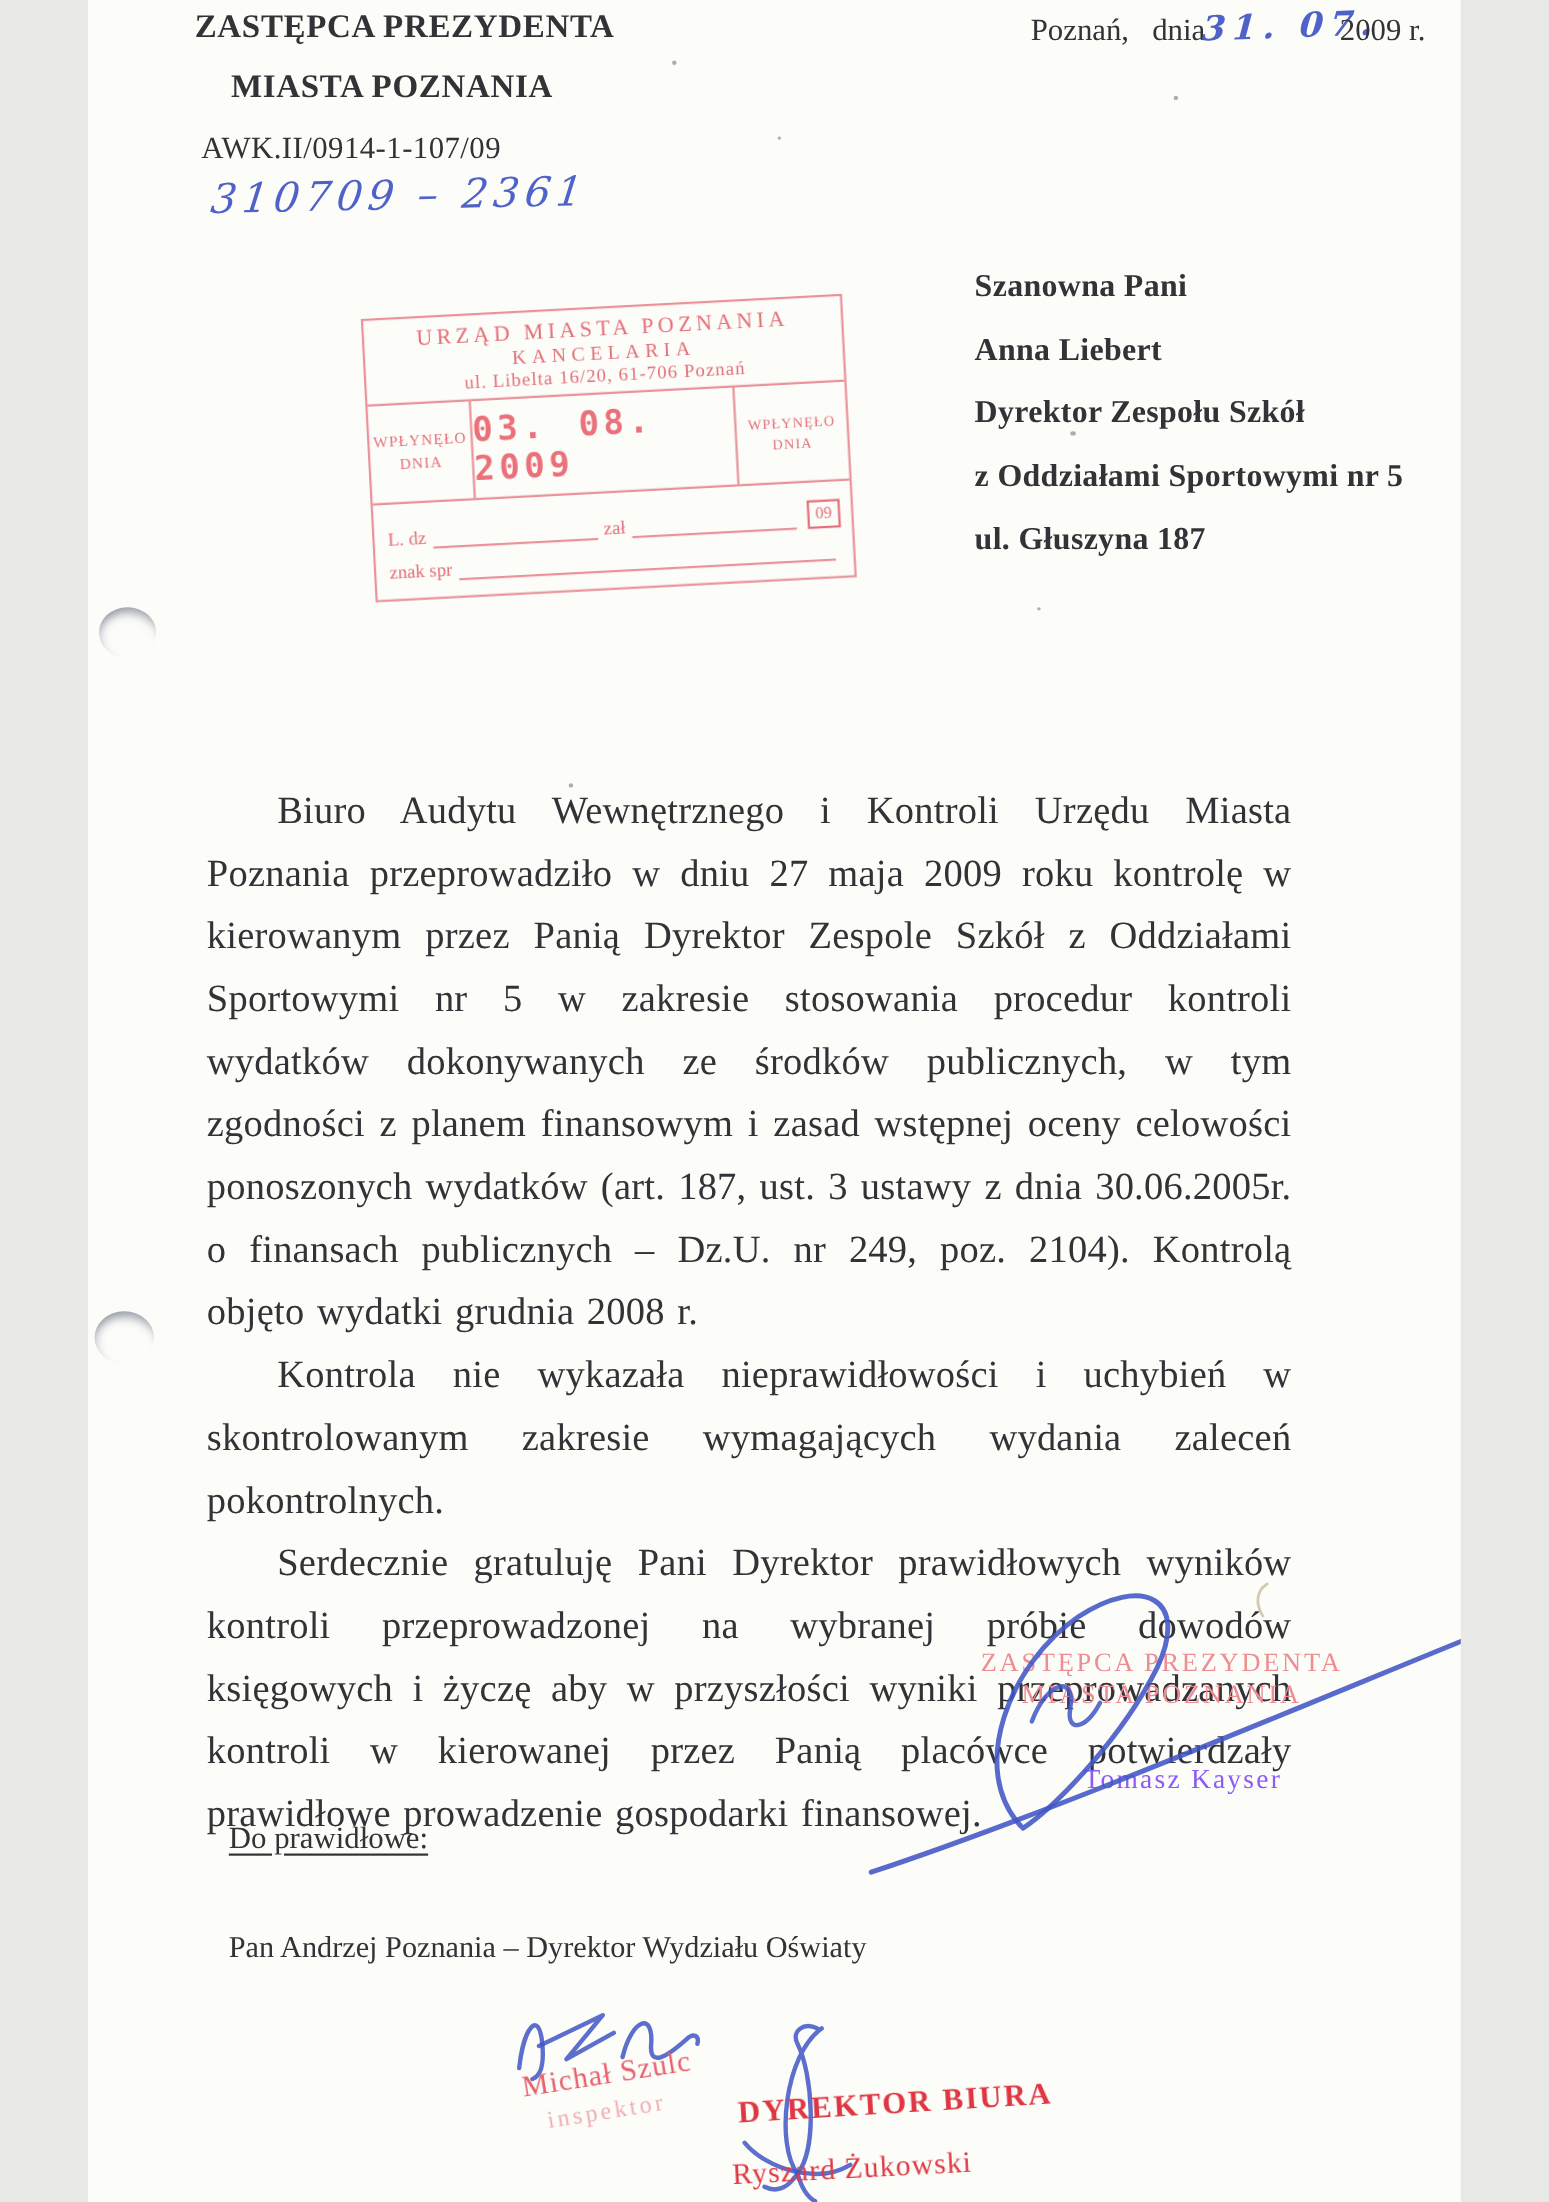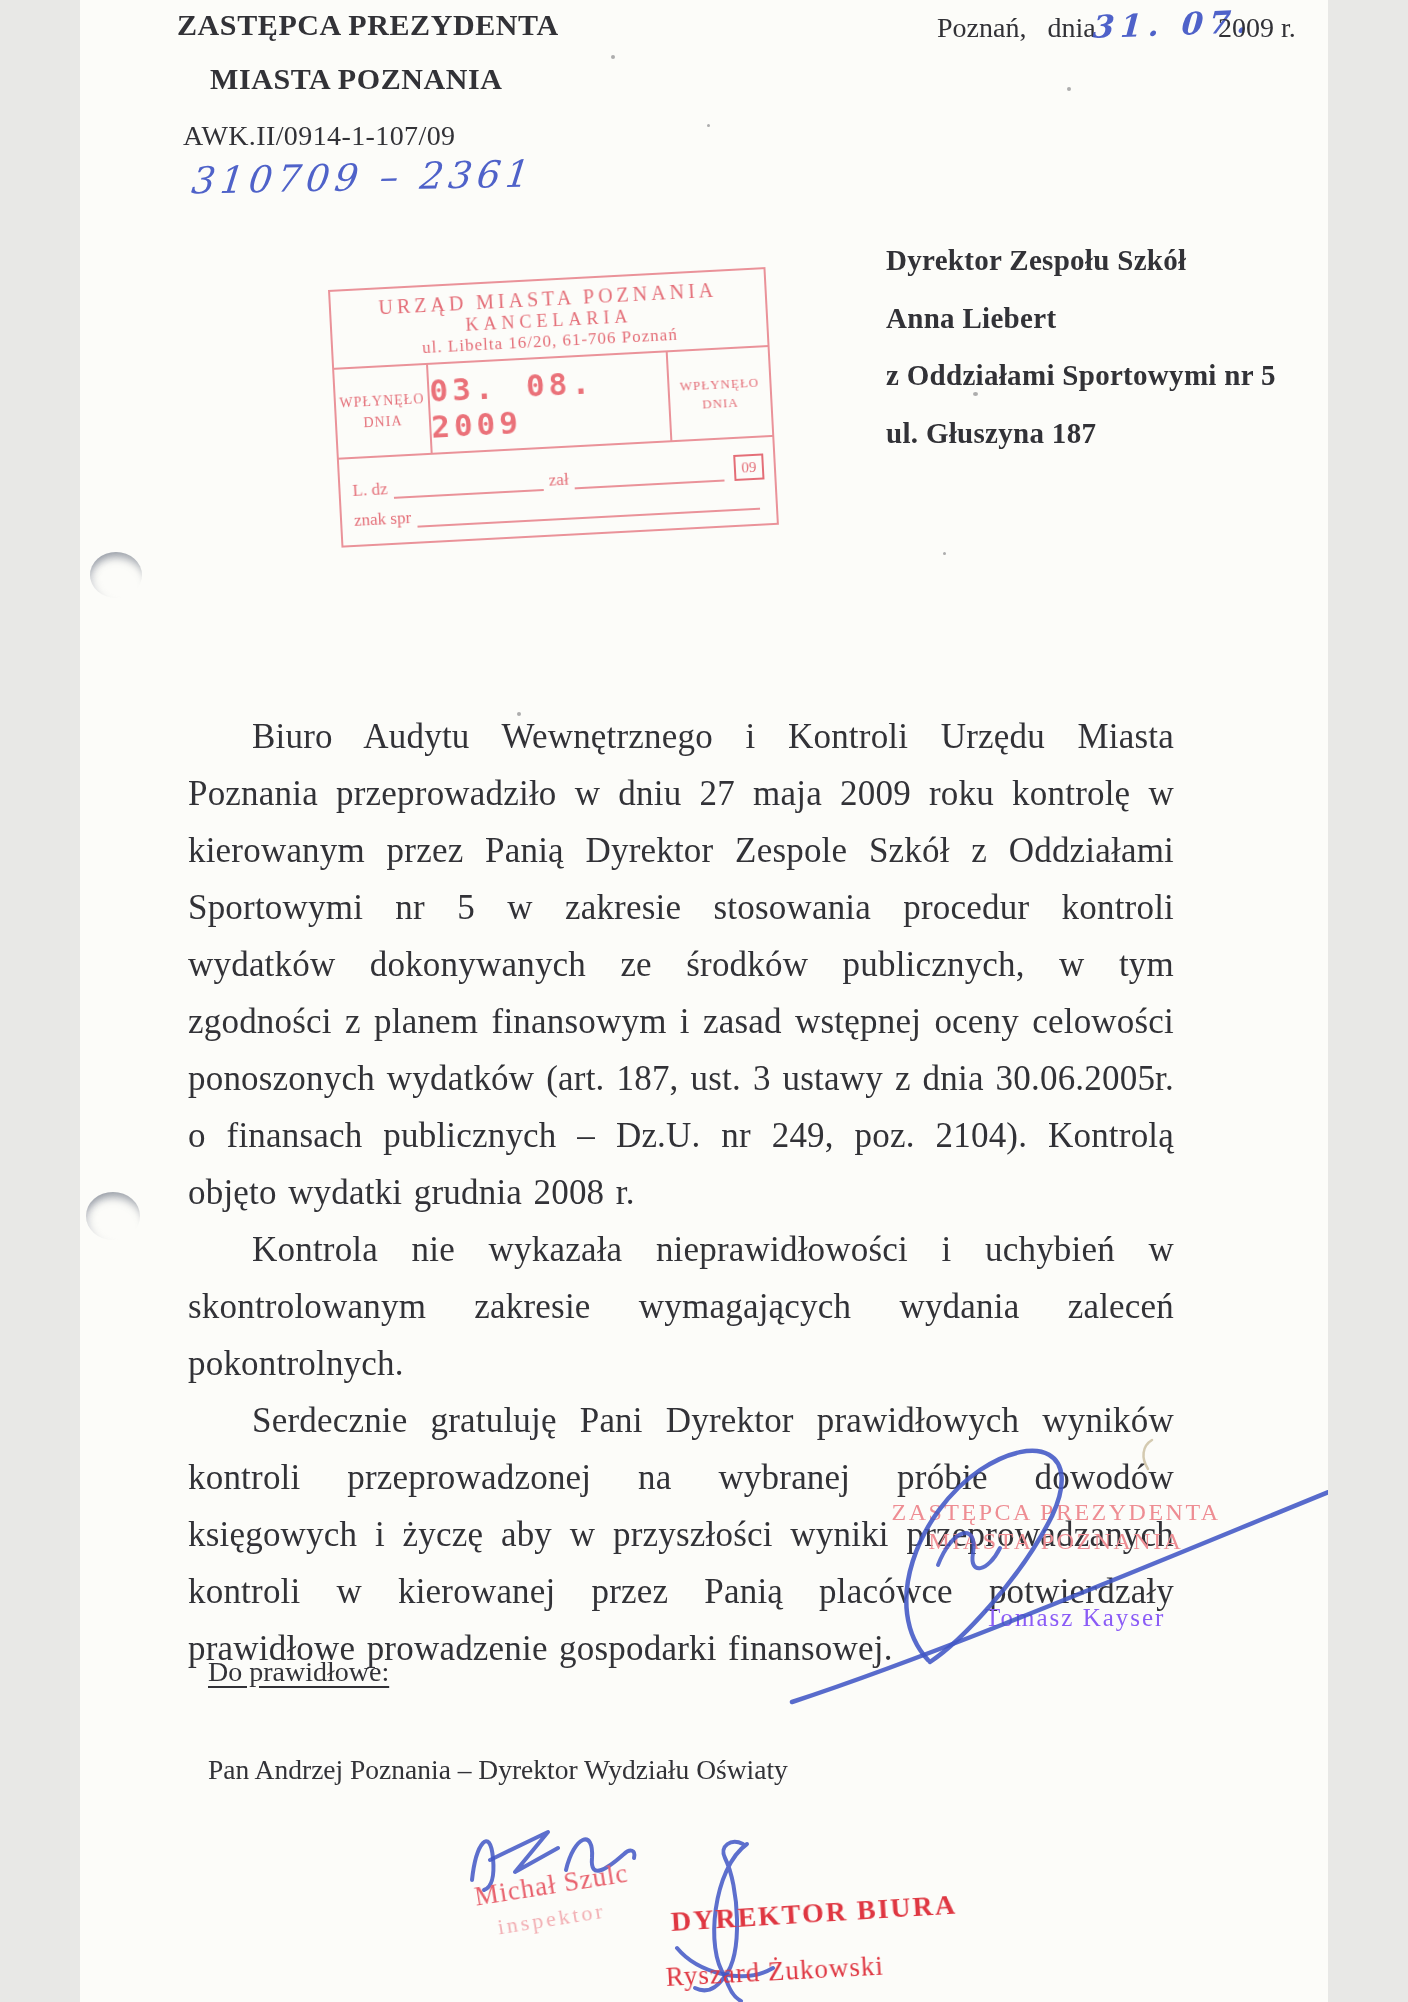--- a/index.html
+++ b/index.html
@@ -126,22 +126,23 @@
         <span class="corner-box">09</span>
       </div>
       <div class="kanc-line">
         <span>znak spr</span>
         <span class="rule"></span>
       </div>
     </div>
   </div>
 
   <div class="abs recipient">
+    <div>Szanowna Pani</div>
+    <div>Anna Liebert</div>
     <div>Dyrektor Zespołu Szkół</div>
-    <div>Anna Liebert</div>
     <div>z Oddziałami Sportowymi nr 5</div>
     <div>ul. Głuszyna 187</div>
   </div>
 
   <div class="abs body">
     <p>Biuro Audytu Wewnętrznego i Kontroli Urzędu Miasta Poznania przeprowadziło w dniu 27 maja 2009 roku kontrolę w kierowanym przez Panią Dyrektor Zespole Szkół z Oddziałami Sportowymi nr 5 w zakresie stosowania procedur kontroli wydatków dokonywanych ze środków publicznych, w tym zgodności z planem finansowym i zasad wstępnej oceny celowości ponoszonych wydatków (art. 187, ust. 3 ustawy z dnia 30.06.2005r. o finansach publicznych – Dz.U. nr 249, poz. 2104). Kontrolą objęto wydatki grudnia 2008 r.</p>
     <p>Kontrola  nie wykazała nieprawidłowości i uchybień  w skontrolowanym zakresie wymagających wydania zaleceń pokontrolnych.</p>
     <p>Serdecznie gratuluję Pani Dyrektor prawidłowych wyników kontroli przeprowadzonej na wybranej próbie dowodów księgowych i życzę aby w przyszłości wyniki przeprowadzanych kontroli w kierowanej przez Panią placówce potwierdzały prawidłowe prowadzenie gospodarki finansowej.</p>
   </div>
 

